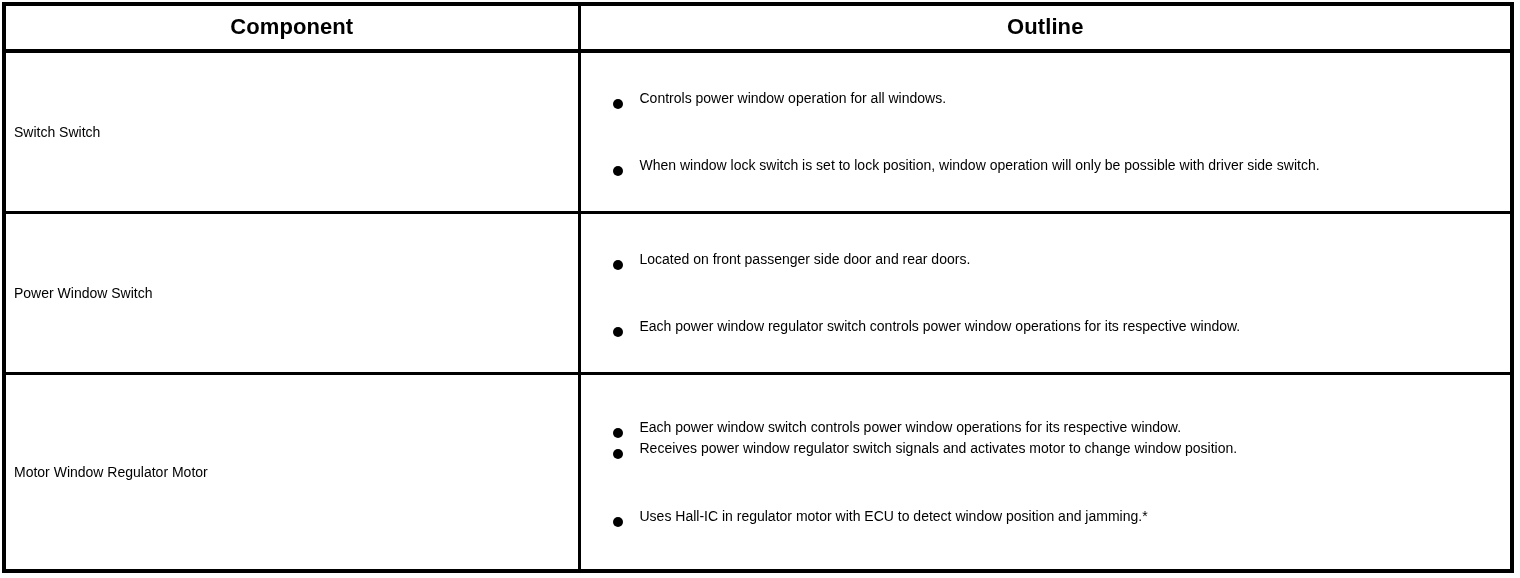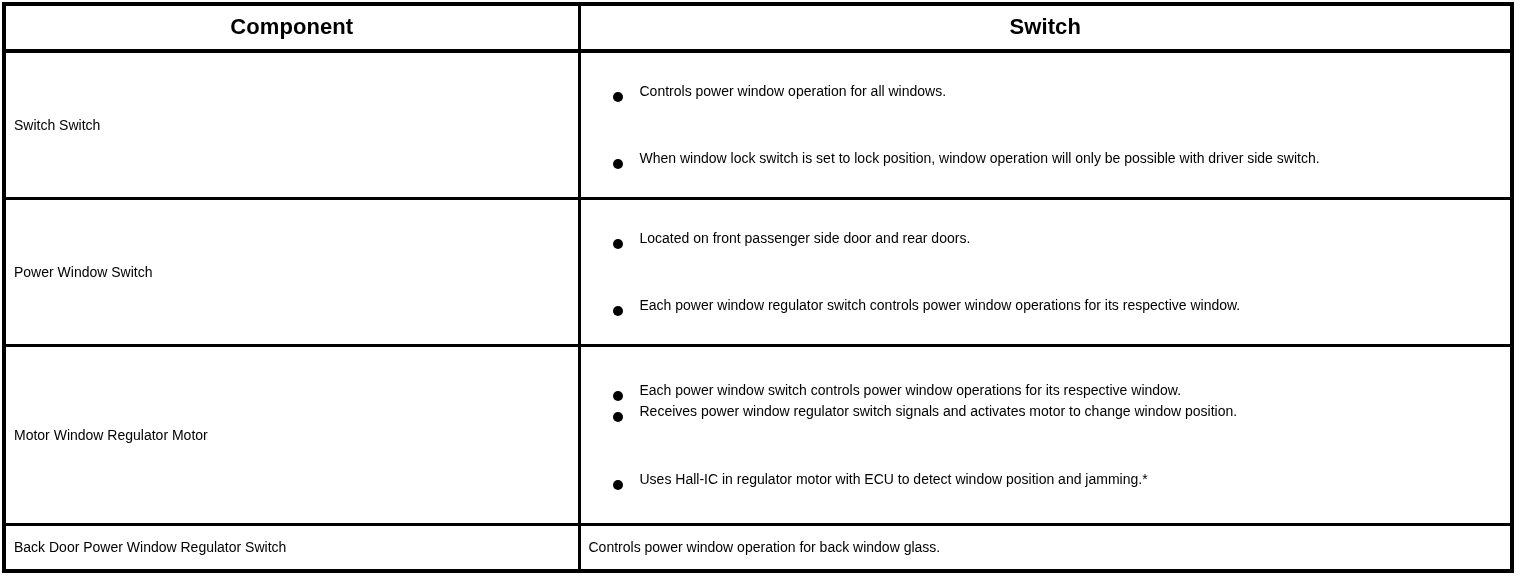--- a/index.html
+++ b/index.html
@@ -103,21 +103,21 @@
 
 <div id="table-wrap">
   <table class="spec-table">
     <colgroup>
       <col class="col-component">
       <col class="col-outline">
     </colgroup>
     <thead>
       <tr>
         <th class="th-component">Component</th>
-        <th class="th-outline">Switch</th>
+        <th class="th-outline">Outline</th>
       </tr>
     </thead>
     <tbody>
 
       <tr>
         <td class="cell-component">Switch Switch</td>
         <td class="cell-outline">
           <ul class="bullets">
             <li>
               <span class="dot"></span>
@@ -160,23 +160,17 @@
               <span>Receives power window regulator switch signals and activates motor to change window position.</span>
             </li>
             <li>
               <span class="dot"></span>
               <span>Uses Hall-IC in regulator motor with ECU to detect window position and jamming.*</span>
             </li>
           </ul>
         </td>
       </tr>
 
-      <tr>
-        <td class="cell-component">Back Door Power Window Regulator Switch</td>
-        <td class="cell-outline">
-          <p class="plain">Controls power window operation for back window glass.</p>
-        </td>
-      </tr>
 
 
     </tbody>
   </table>
 </div>
 
 </body></html>

